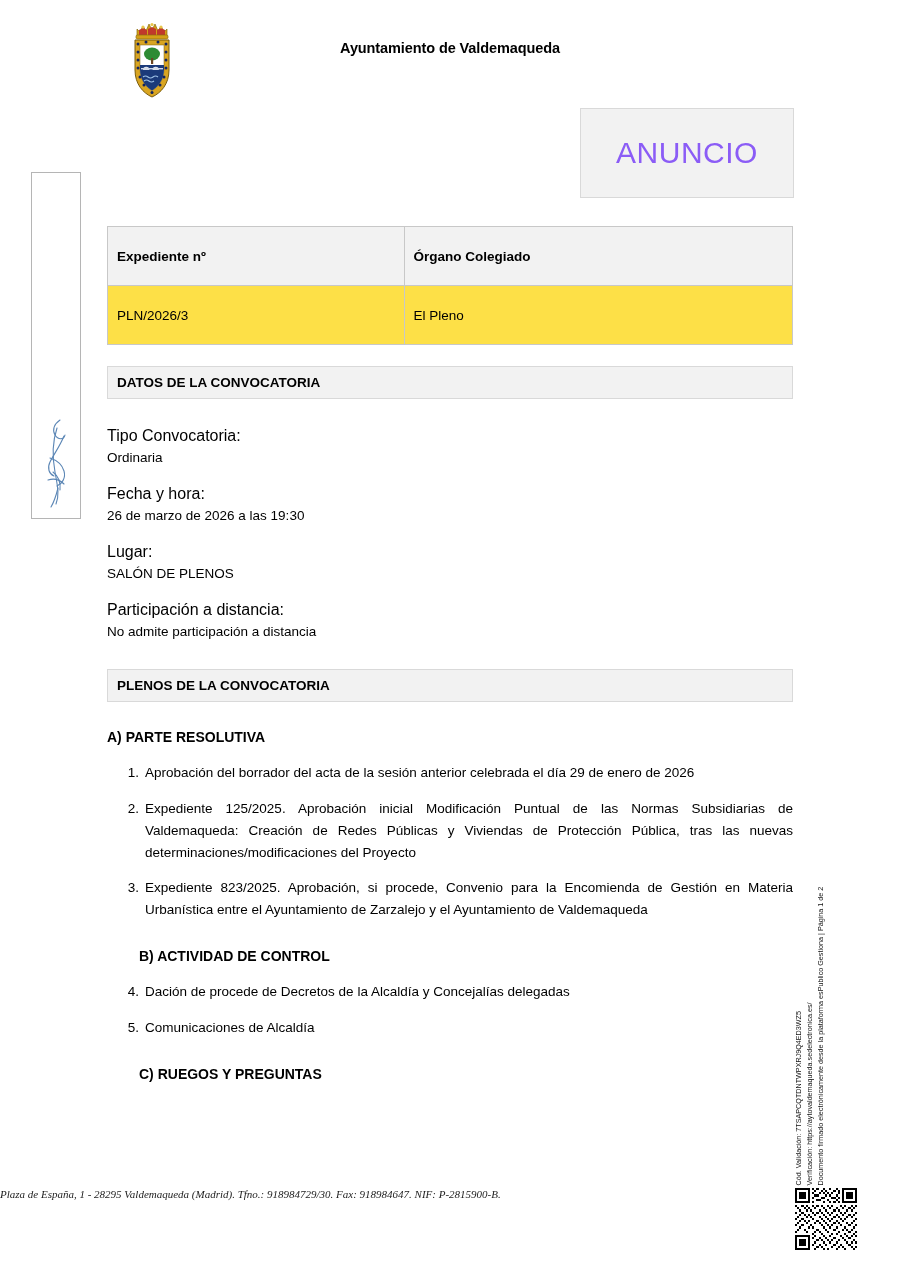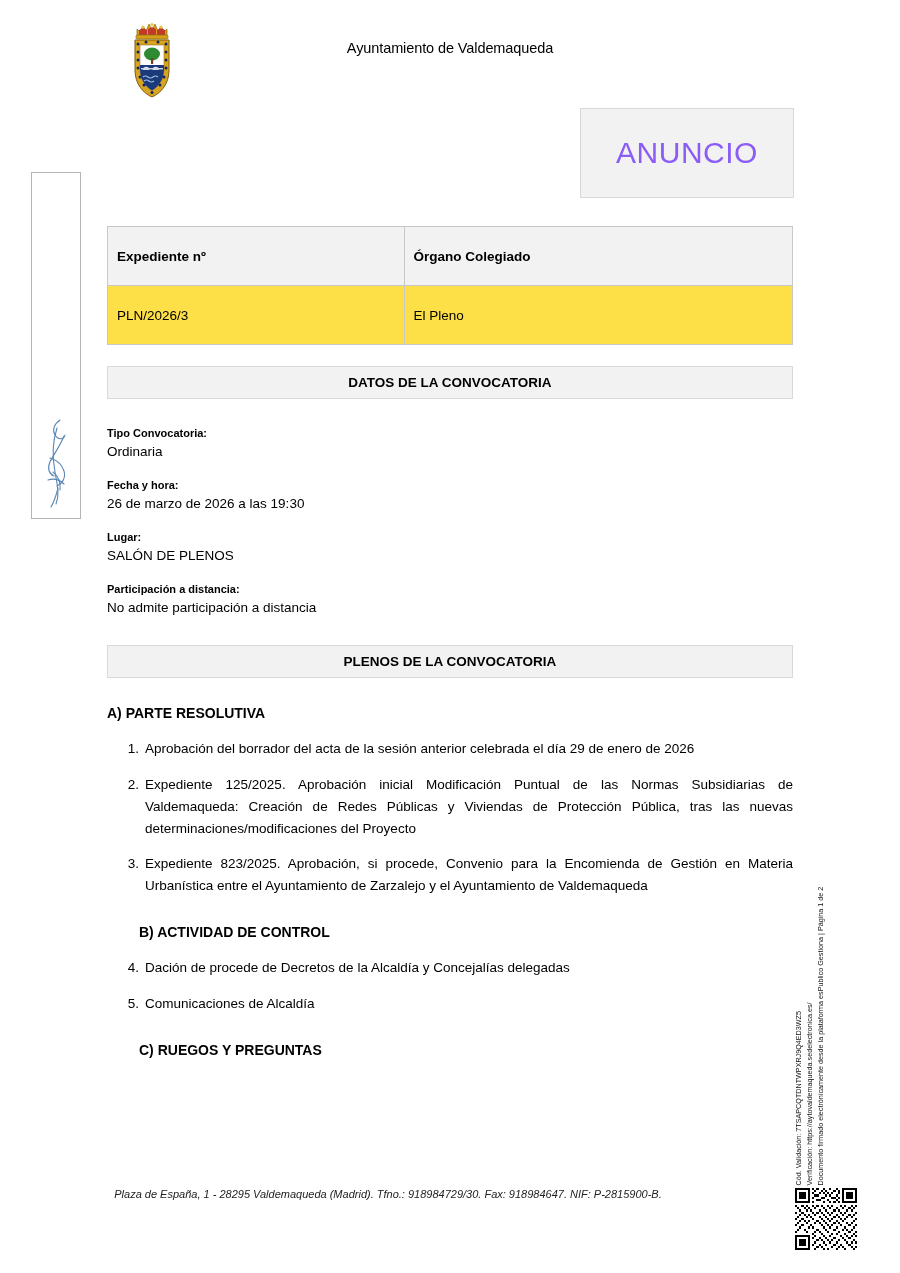--- a/index.html
+++ b/index.html
@@ -34,21 +34,21 @@
     width: 58px;
     height: 84px;
   }
   .header-title {
     position: absolute;
     left: 0;
     top: 22px;
     width: 900px;
     text-align: center;
     font-size: 14.5px;
-    font-weight: normal;
+    font-weight: bold;
     letter-spacing: -0.1px;
   }
 
   
   .anuncio-box {
     position: absolute;
     left: 580px;
     top: 108px;
     width: 212px;
     height: 88px;
@@ -99,31 +99,30 @@
   .col-b { width: 56.7%; }
 
   
   .section-bar {
     background: #f2f2f2;
     border: 1px solid #d9d9d9;
     padding: 8px 9px;
     font-size: 13.5px;
     font-weight: bold;
     margin-top: 21px;
-    text-align: center;
   }
   .section-bar.second { margin-top: 30px; }
 
   
   .fields { margin-top: 28px; }
   .field { margin-bottom: 20px; }
   .field:last-child { margin-bottom: 0; }
   .field-label {
-    font-size: 11px;
-    font-weight: bold;
+    font-size: 16px;
+    font-weight: normal;
     margin-bottom: 5px;
   }
   .field-value {
     font-size: 13.5px;
     font-weight: normal;
   }
 
   
   .agenda { margin-top: 27px; }
   .agenda-heading {
@@ -155,22 +154,22 @@
     font-size: 13.5px;
   }
   .group-b ol.agenda-list li { text-align: left; }
 
   
   .footer {
     position: absolute;
     left: 0;
     top: 1188px;
     width: 776px;
-    text-align: center;
-    font-family: Liberation Sans, sans-serif;
+    text-align: left;
+    font-family: Liberation Serif, serif;
     font-style: italic;
     font-size: 11px;
     color: #222222;
   }
 
   
   .sig-strip {
     position: absolute;
     left: 31px;
     top: 172px;

